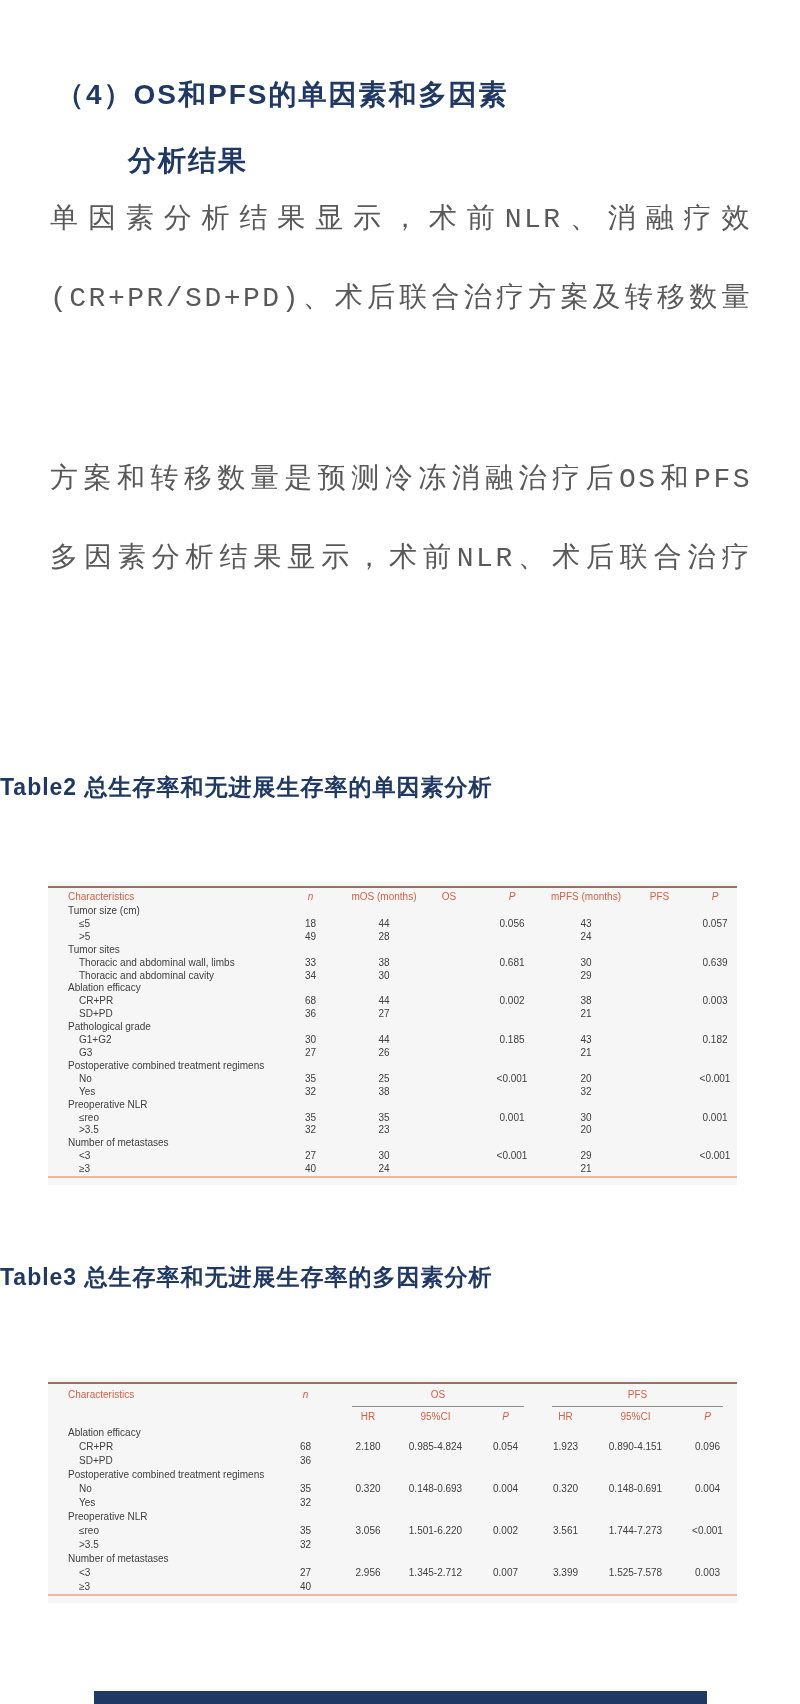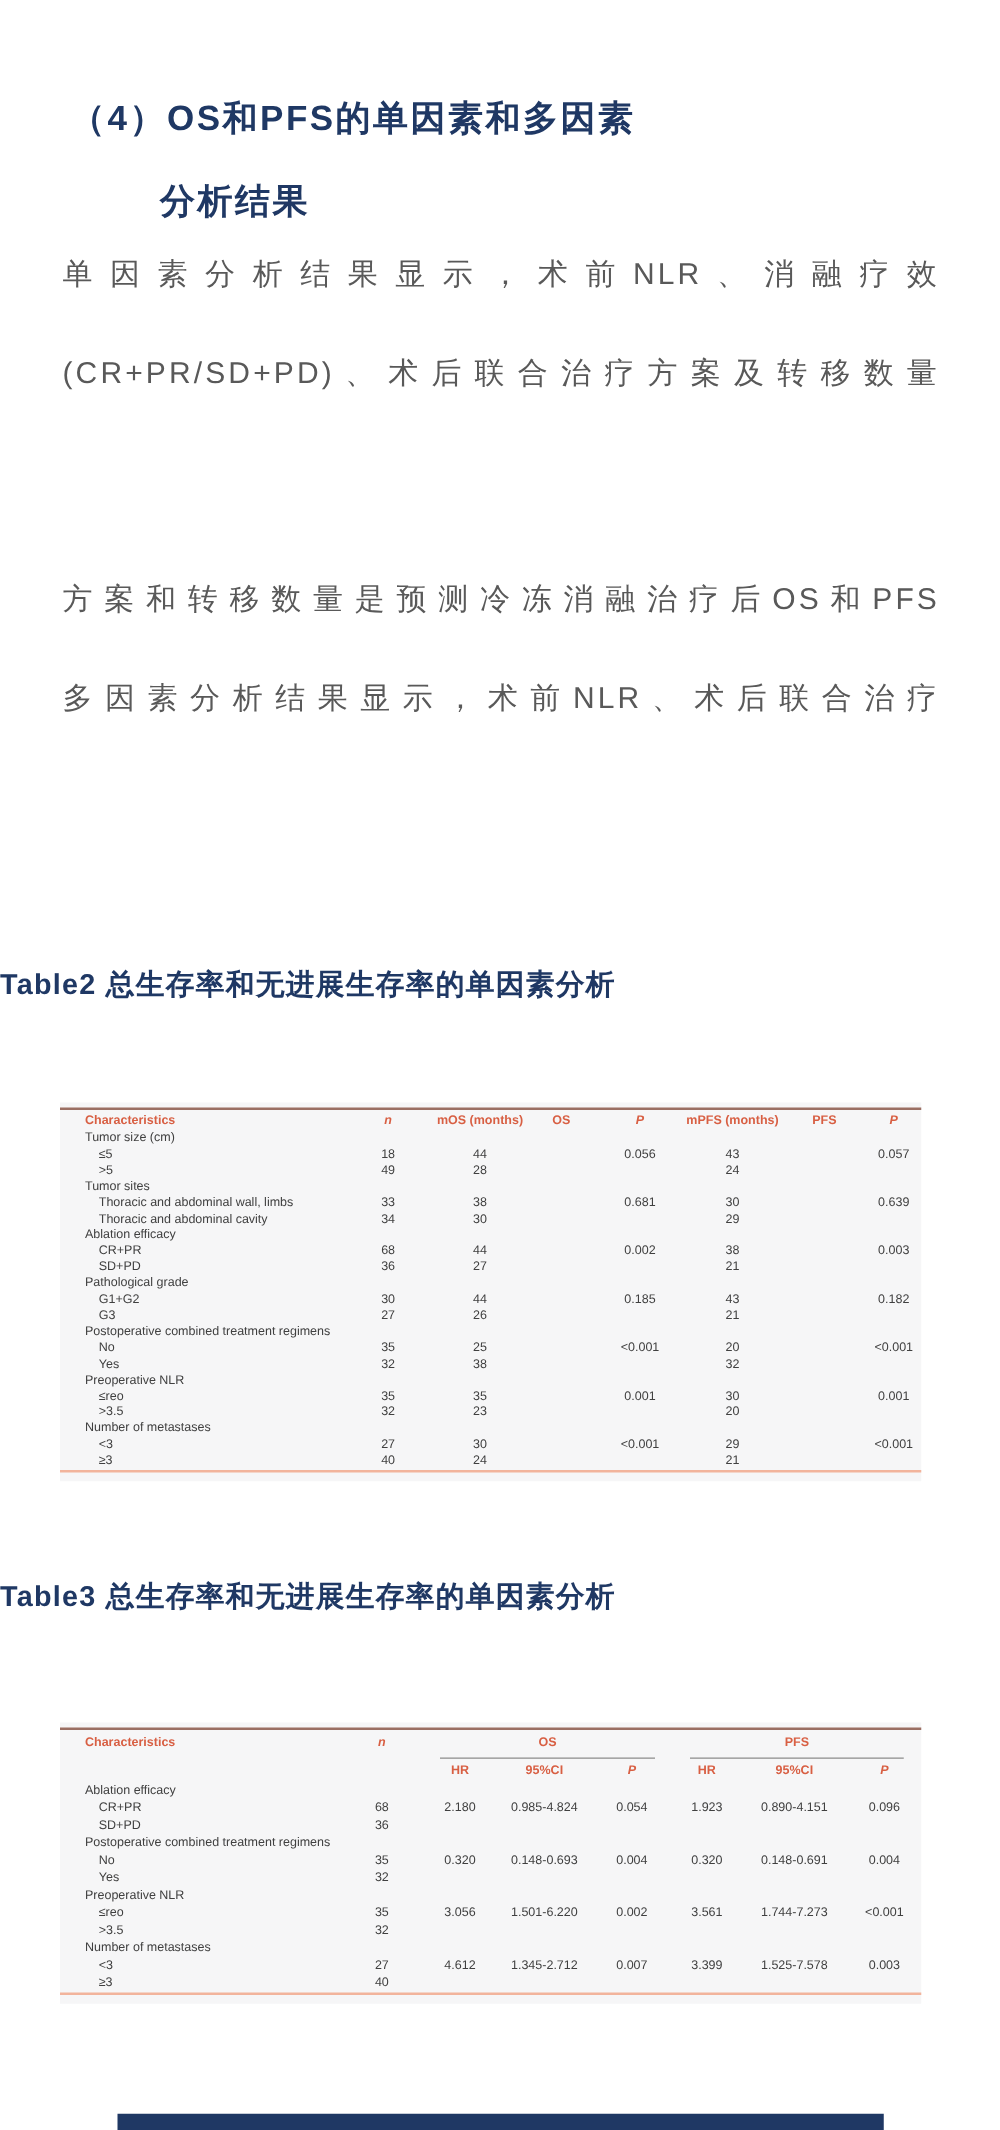--- a/index.html
+++ b/index.html
@@ -6,21 +6,21 @@
   html,body { width:800px; background:#ffffff; }
   body { position:relative; height:1704px; overflow:hidden;
          font-family:"Liberation Sans","DejaVu Sans",sans-serif; }
 
   .h1 { position:absolute; color:#1f3864; font-weight:bold; font-size:28px;
         letter-spacing:2px; white-space:nowrap; }
   .h1.l1 { top:76px; left:56px; }
   .h1.l2 { top:142px; left:128px; }
 
   .para { position:absolute; left:50px; width:702px; color:#595959;
-          font-size:24px; letter-spacing:2.5px; }
+          font-size:28px; letter-spacing:2.5px;font-family:Liberation Mono, monospace; }
   .pline { line-height:79px; white-space:nowrap; }
   .pline.fill { text-align:justify; text-align-last:justify; white-space:normal;
                 height:79px; overflow:hidden; }
   #para1 { top:180px; }
   #para2 { top:440px; }
 
   .ttitle { position:absolute; left:0; width:800px; text-align:left;
             color:#1f3864; font-weight:bold; font-size:23px; letter-spacing:1px; }
   #t2-title { top:772px; }
   #t3-title { top:1262px; }
@@ -32,21 +32,21 @@
   .tinner { border-top:2px solid #9b6f63; border-bottom:2px solid #f2b49c; }
 
   .t2row { display:grid; grid-template-columns:225px 75px 72px 58px 68px 80px 67px 44px; }
   .t3row { display:grid; grid-template-columns:225px 65px 60px 75px 65px 55px 85px 59px; }
 
   .tcell { font-size:10px; color:#404040; text-align:center; line-height:12.9px;
            overflow:hidden; white-space:nowrap; }
   .tcell.label { text-align:left; padding-left:20px; }
   .tcell.label.indent { padding-left:31px; }
 
-  .thead .tcell { color:#d85f43; font-weight:bold; line-height:17px; }
+  .thead .tcell { color:#d85f43; font-weight:normal; line-height:17px; }
   .italic { font-style:italic; }
 
   .spanrow .tcell { line-height:22px; }
   .spanrow .span { border-bottom:1px solid #8c8c8c; margin:0 14px; }
   .spanrow .os  { grid-column:3/6; }
   .spanrow .pfs { grid-column:6/9; }
   .subrow .tcell { line-height:19px; }
 
   #table3-wrap .trow .tcell { line-height:14px; }
 
@@ -291,21 +291,21 @@
           <div class="tcell val"></div>
           <div class="tcell val"></div>
           <div class="tcell val">21</div>
           <div class="tcell val"></div>
           <div class="tcell val"></div>
         </div>
       </div>
   </div>
 </div>
 
-<div class="ttitle" id="t3-title">Table3 总生存率和无进展生存率的单因素分析</div>
+<div class="ttitle" id="t3-title">Table3 总生存率和无进展生存率的多因素分析</div>
 
 <div class="twrap" id="table3-wrap">
   <div class="tinner">
     <div class="t3row thead spanrow">
       <div class="tcell label">Characteristics</div>
       <div class="tcell italic">n</div>
       <div class="tcell span os">OS</div>
       <div class="tcell span pfs">PFS</div>
     </div>
     <div class="t3row thead subrow">
@@ -415,21 +415,21 @@
           <div class="tcell val"></div>
           <div class="tcell val"></div>
           <div class="tcell val"></div>
           <div class="tcell val"></div>
           <div class="tcell val"></div>
           <div class="tcell val"></div>
         </div>
         <div class="t3row trow">
           <div class="tcell label indent">&lt;3</div>
           <div class="tcell val">27</div>
-          <div class="tcell val">4.612</div>
+          <div class="tcell val">2.956</div>
           <div class="tcell val">1.345-2.712</div>
           <div class="tcell val">0.007</div>
           <div class="tcell val">3.399</div>
           <div class="tcell val">1.525-7.578</div>
           <div class="tcell val">0.003</div>
         </div>
         <div class="t3row trow">
           <div class="tcell label indent">≥3</div>
           <div class="tcell val">40</div>
           <div class="tcell val"></div>

